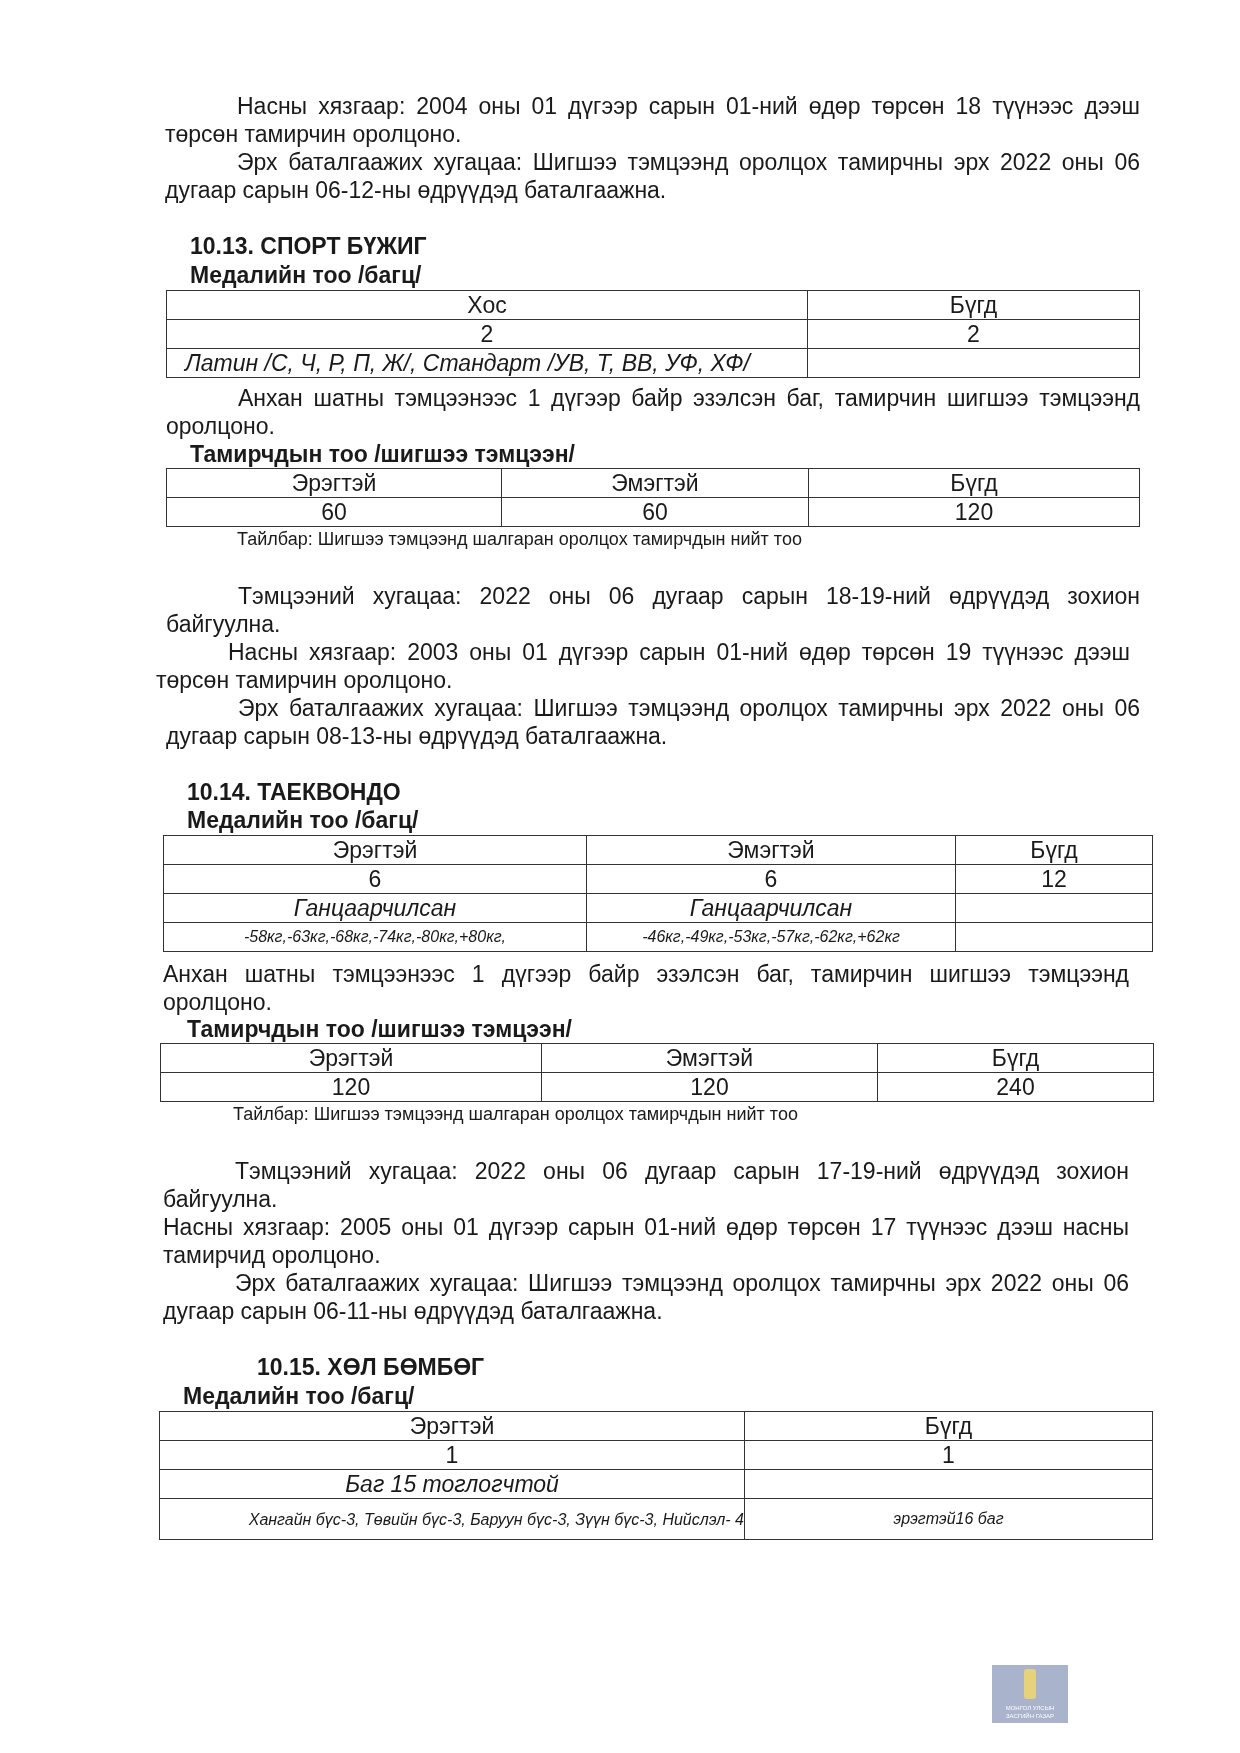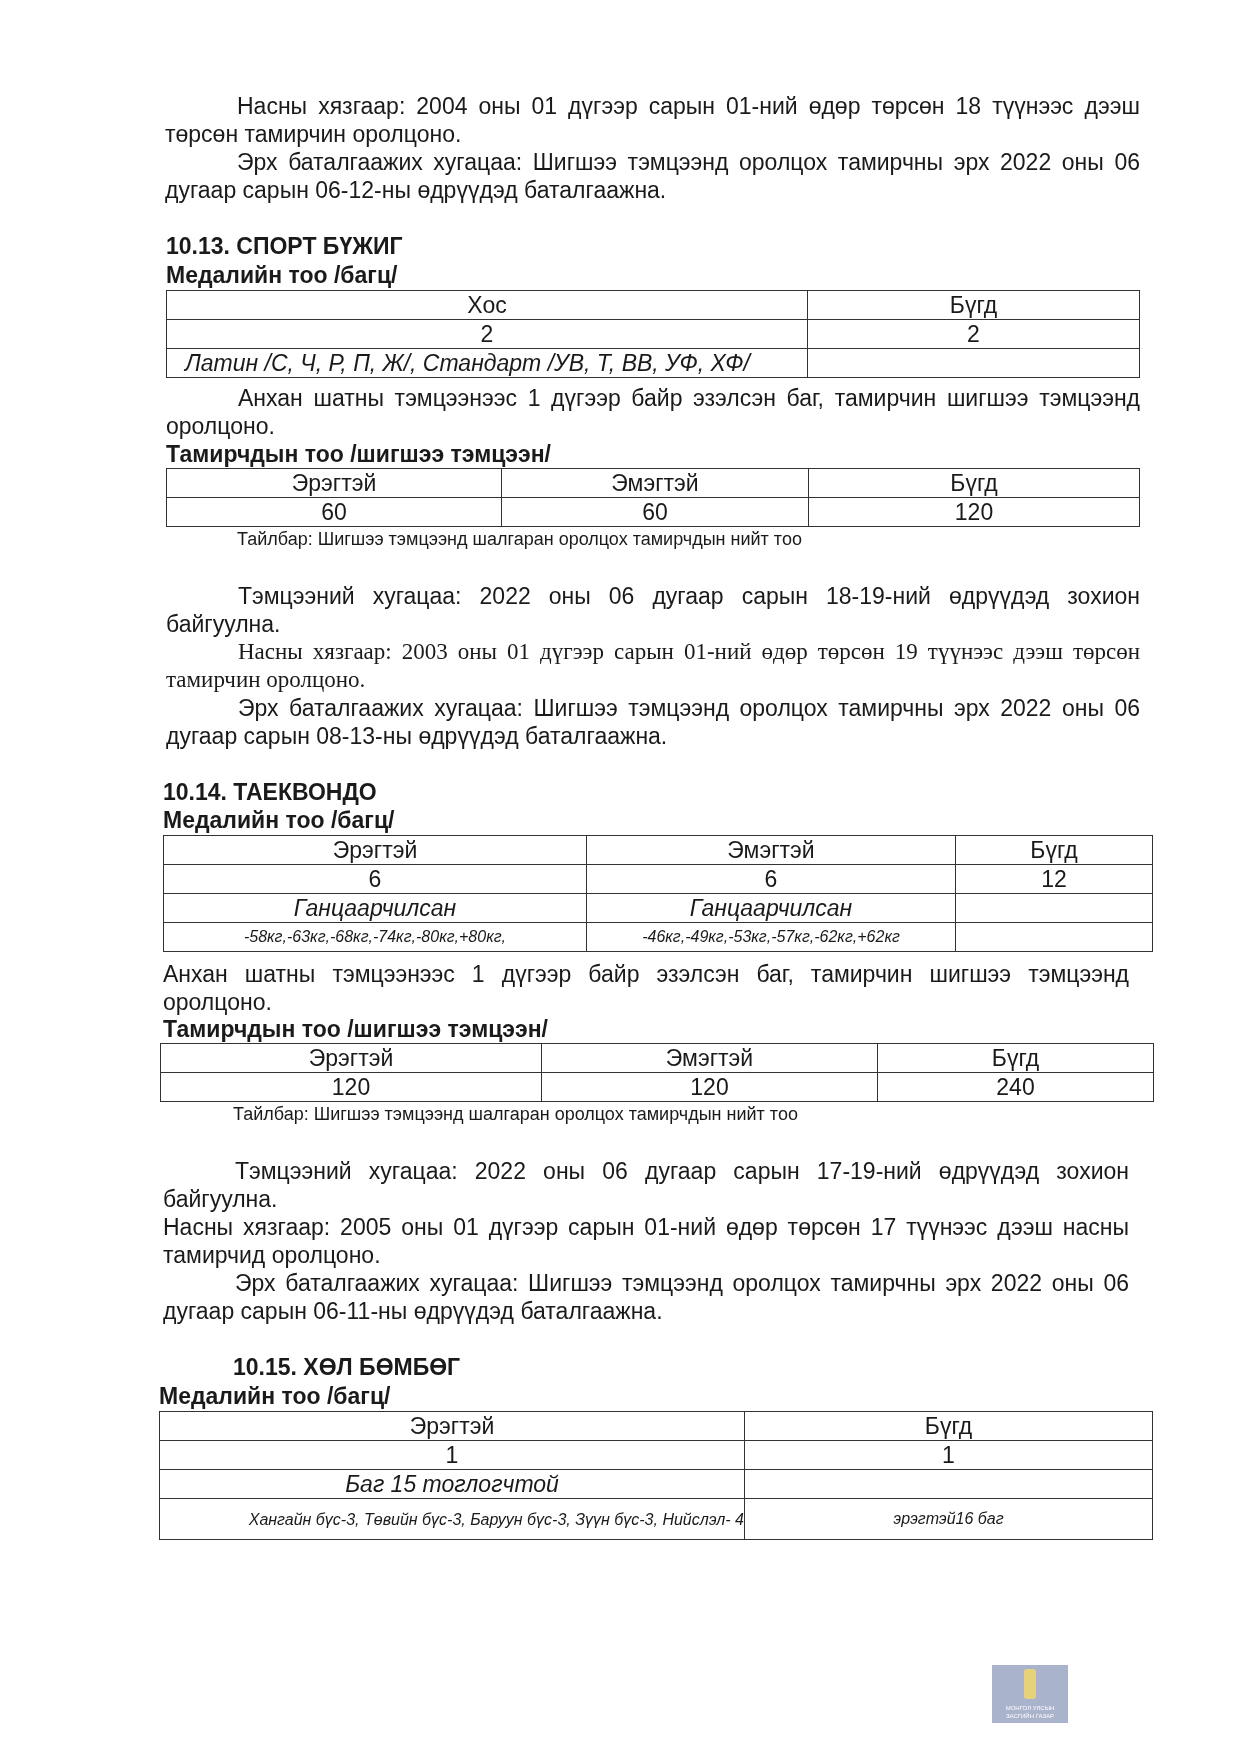--- a/index.html
+++ b/index.html
@@ -1,21 +1,21 @@
 <!DOCTYPE html>
 <html><head>
   <meta charset="utf-8">
   <style>
     html, body { margin: 0; padding: 0; background: #ffffff; }
     body { width: 1240px; height: 1753px; position: relative; overflow: hidden;
            font-family: "Liberation Sans", sans-serif; color: #1a1a1a; }
     .page { position: absolute; left: 0; top: 0; width: 1240px; height: 1753px; }
     .p { position: absolute; font-size: 23px; line-height: 28px; text-align: justify; }
     .ind { text-indent: 72px; }
-    .h { position: absolute; font-size: 23px; font-weight: bold; line-height: 28px; }
+    .h { position: absolute; font-size: 23px; font-weight: bold; line-height: 28px; margin-left: 24px; }
     table { position: absolute; border-collapse: collapse; }
     td { border: 1.5px solid #333; text-align: center; font-size: 23px; line-height: 27px; padding: 0; height: 28px; }
     td.it { font-style: italic; }
     td.sm { font-style: italic; font-size: 16px; line-height: 20px; }
     td.sml { font-style: italic; font-size: 16px; line-height: 19px; text-align: right; padding-left: 8px; }
     td.lat { font-style: italic; text-align: left; padding-left: 18px; }
     .note { position: absolute; font-size: 18px; line-height: 22px; }
     .emblem { position: absolute; left: 992px; top: 1665px; width: 76px; height: 58px; background: #aab3cc; }
     .emblem .sym { position: absolute; left: 32px; top: 4px; width: 12px; height: 30px; background: #e6d27a; border-radius: 3px; }
     .emblem .txt { position: absolute; left: 0; width: 76px; text-align: center; color: #fff; font-size: 6px; line-height: 7px; }
@@ -57,21 +57,21 @@
     </tr>
     <tr>
       <td>60</td>
       <td>60</td>
       <td>120</td>
     </tr>
   </tbody>
     </table>
   <div class="note" style="left:237px; top:528px;">Тайлбар: Шигшээ тэмцээнд шалгаран оролцох тамирчдын нийт тоо</div>
   <div class="p ind" style="left:166px; top:582px; width:974px;">Тэмцээний хугацаа: 2022 оны 06 дугаар сарын 18-19-ний өдрүүдэд зохион байгуулна.</div>
-  <div class="p ind" style="left:166px; top:638px; width:974px;font-family:Liberation Serif, serif;">Насны хязгаар: 2003 оны 01 дүгээр сарын 01-ний өдөр төрсөн 19 түүнээс дээш төрсөн тамирчин оролцоно.</div>
+  <div class="p ind" style="left:156px; top:638px; width:974px;">Насны хязгаар: 2003 оны 01 дүгээр сарын 01-ний өдөр төрсөн 19 түүнээс дээш төрсөн тамирчин оролцоно.</div>
   <div class="p ind" style="left:166px; top:694px; width:974px;">Эрх баталгаажих хугацаа: Шигшээ тэмцээнд оролцох тамирчны эрх 2022 оны 06 дугаар сарын 08-13-ны өдрүүдэд баталгаажна.</div>
 
   <div class="h" style="left:163px; top:778px;">10.14. ТАЕКВОНДО</div>
   <div class="h" style="left:163px; top:806px;">Медалийн тоо /багц/</div>
   <table style="left:163px; top:835px; width:990px;">
     <tbody>
         <tr>
       <td style="width:422px;">Эрэгтэй</td>
       <td style="width:368px;">Эмэгтэй</td>
       <td>Бүгд</td>

